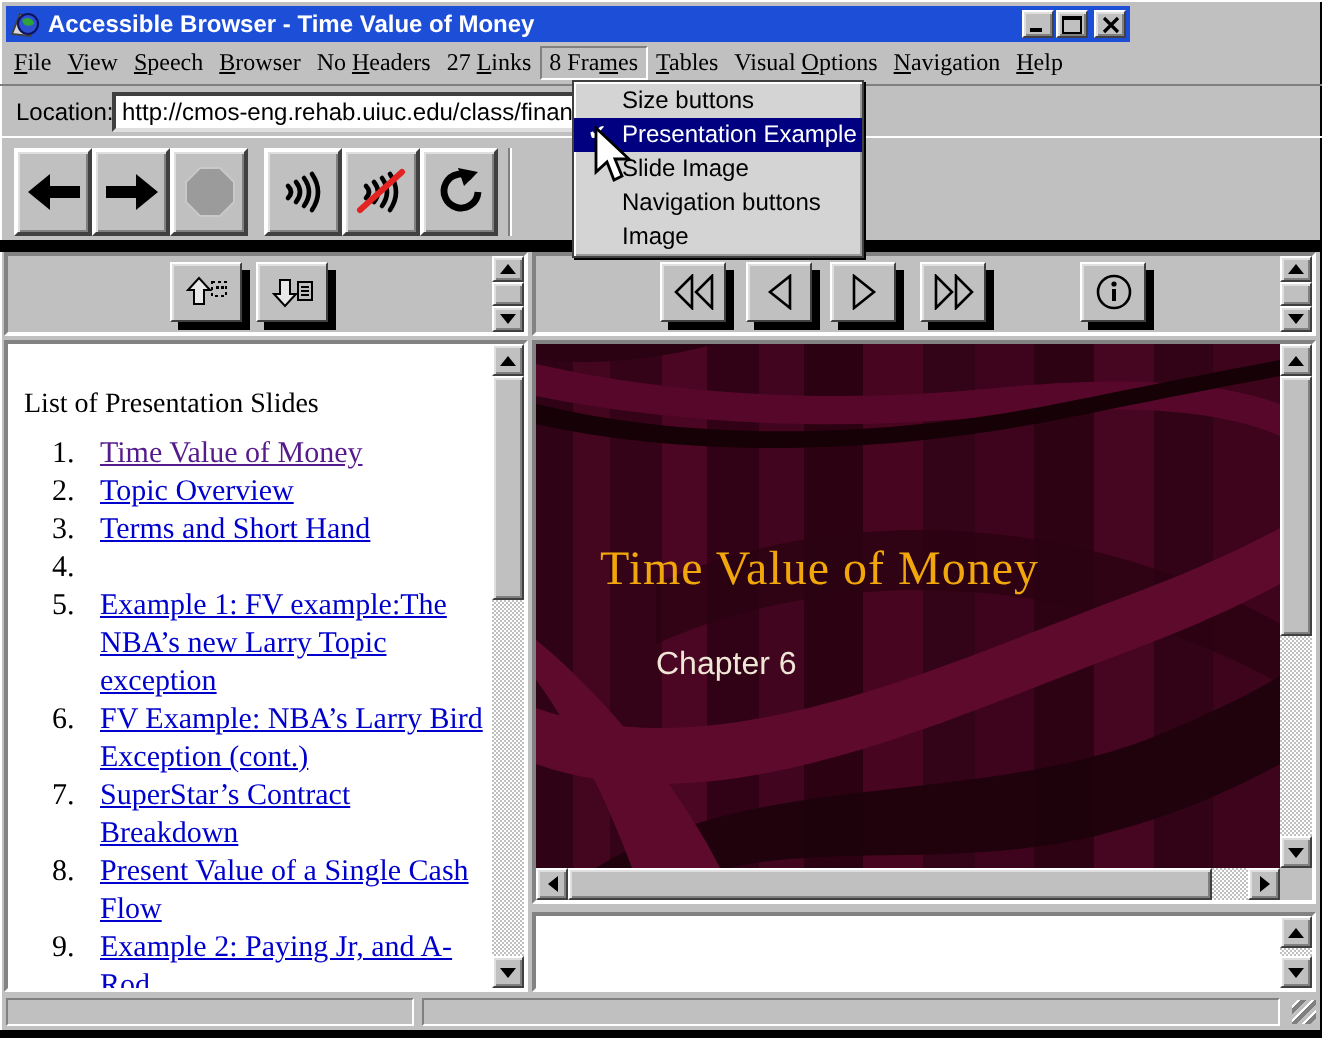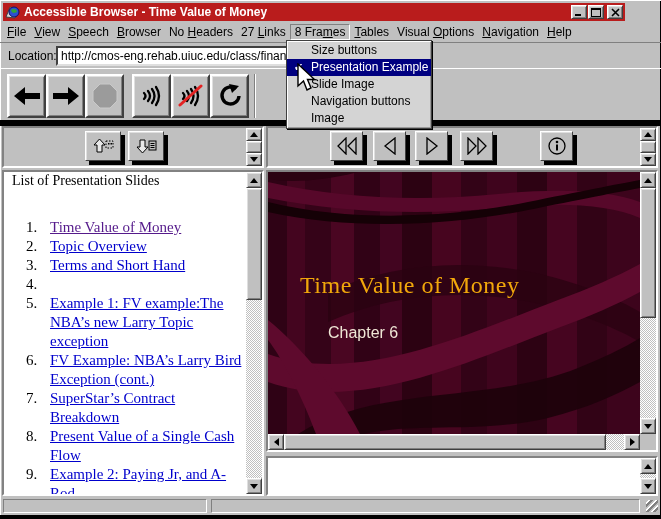--- a/index.html
+++ b/index.html
@@ -3,30 +3,30 @@
 <meta charset="utf-8">
 <style>
   html,body{margin:0;padding:0;background:#555;}
   *{box-sizing:border-box;}
   .window{
     position:relative;width:661px;height:519px;background:#c0c0c0;
     font-family:"Liberation Sans",sans-serif;overflow:hidden;
     box-shadow:inset 1px 1px 0 #ffffff, inset -1px -1px 0 #000000;
   }
   
-  .titlebar{position:absolute;left:3px;top:3px;width:622px;height:18px;background:#b91c1c;
+  .titlebar{position:absolute;left:3px;top:3px;width:562px;height:18px;background:#1d4ed8;
     display:flex;align-items:center;padding:0 2px;}
   .app-icon{width:16px;height:16px;flex:0 0 16px;}
   .title-text{flex:1;color:#fff;font-weight:bold;font-size:12px;padding-left:3px;white-space:nowrap;overflow:hidden;}
   .tb-btn{width:16px;height:14px;background:#c0c0c0;border:1px solid;border-color:#fff #404040 #404040 #fff;
     box-shadow:inset 1px 1px 0 #dfdfdf, inset -1px -1px 0 #808080;display:flex;align-items:center;justify-content:center;margin-left:1px;}
   .tb-btn.close{margin-left:3px;}
   
   .menubar{position:absolute;left:3px;top:22px;width:655px;height:19px;display:flex;align-items:center;font-size:12px;color:#000;}
-  .menuitem{padding:0 4px;white-space:nowrap;}
+  .menuitem{padding:0 4px;white-space:nowrap;font-family:Liberation Serif, serif;}
   .menuitem .u{text-decoration:underline;}
   .menuitem.open{border:1px solid;border-color:#808080 #ffffff #ffffff #808080;background:#c0c0c0;}
   
   .locrow{position:absolute;left:0;top:42px;width:661px;height:26px;border-top:1px solid #808080;}
   .loc-label{position:absolute;left:8px;top:6px;font-size:12px;color:#000;}
   .loc-field{position:absolute;left:56px;top:3px;width:254px;height:20px;background:#fff;color:#000;
     border:2px solid;border-color:#404040 #dfdfdf #dfdfdf #404040;font-family:"Liberation Sans",sans-serif;
     font-size:12px;padding:1px 3px;}
   
   .toolbar{position:absolute;left:0;top:68px;width:661px;height:52px;border-top:1px solid #ffffff;}
@@ -61,21 +61,21 @@
     background-size:2px 2px;}
   .hs .sb-btn,.hs .sb-thumb,.hs .sb-track{top:0;height:16px;width:auto;left:auto;}
   .tri{width:0;height:0;display:block;}
   .tri-up{border-left:4px solid transparent;border-right:4px solid transparent;border-bottom:5px solid #000;}
   .tri-down{border-left:4px solid transparent;border-right:4px solid transparent;border-top:5px solid #000;}
   .tri-left{border-top:4px solid transparent;border-bottom:4px solid transparent;border-right:5px solid #000;}
   .tri-right{border-top:4px solid transparent;border-bottom:4px solid transparent;border-left:5px solid #000;}
   
   .list-inner{position:absolute;left:0;top:0;right:16px;bottom:0;overflow:hidden;
     font-family:"Liberation Serif",serif;color:#000;}
-  .list-heading{position:absolute;left:8px;top:1px;font-size:14px;white-space:nowrap;}
+  .list-heading{position:absolute;left:8px;top:23px;font-size:14px;white-space:nowrap;}
   .slide-list{position:absolute;left:0px;top:46px;right:0;}
   .slide-row{display:flex;line-height:19px;font-size:15px;}
   .slide-num{width:24px;margin-left:22px;flex:0 0 24px;text-align:left;}
   .slide-link{width:192px;color:#0000cc;text-decoration:underline;cursor:pointer;}
   .slide-link.visited{color:#551a8b;}
   
   .slide-area{position:absolute;left:0;top:0;width:372px;height:262px;overflow:hidden;
     background-color:#3c031b;
     background-image:linear-gradient(90deg,
       #2f0215 0 5%, #44051f 5% 10%, #350318 10% 17%, #4a0622 17% 23%, #310216 23% 30%,

